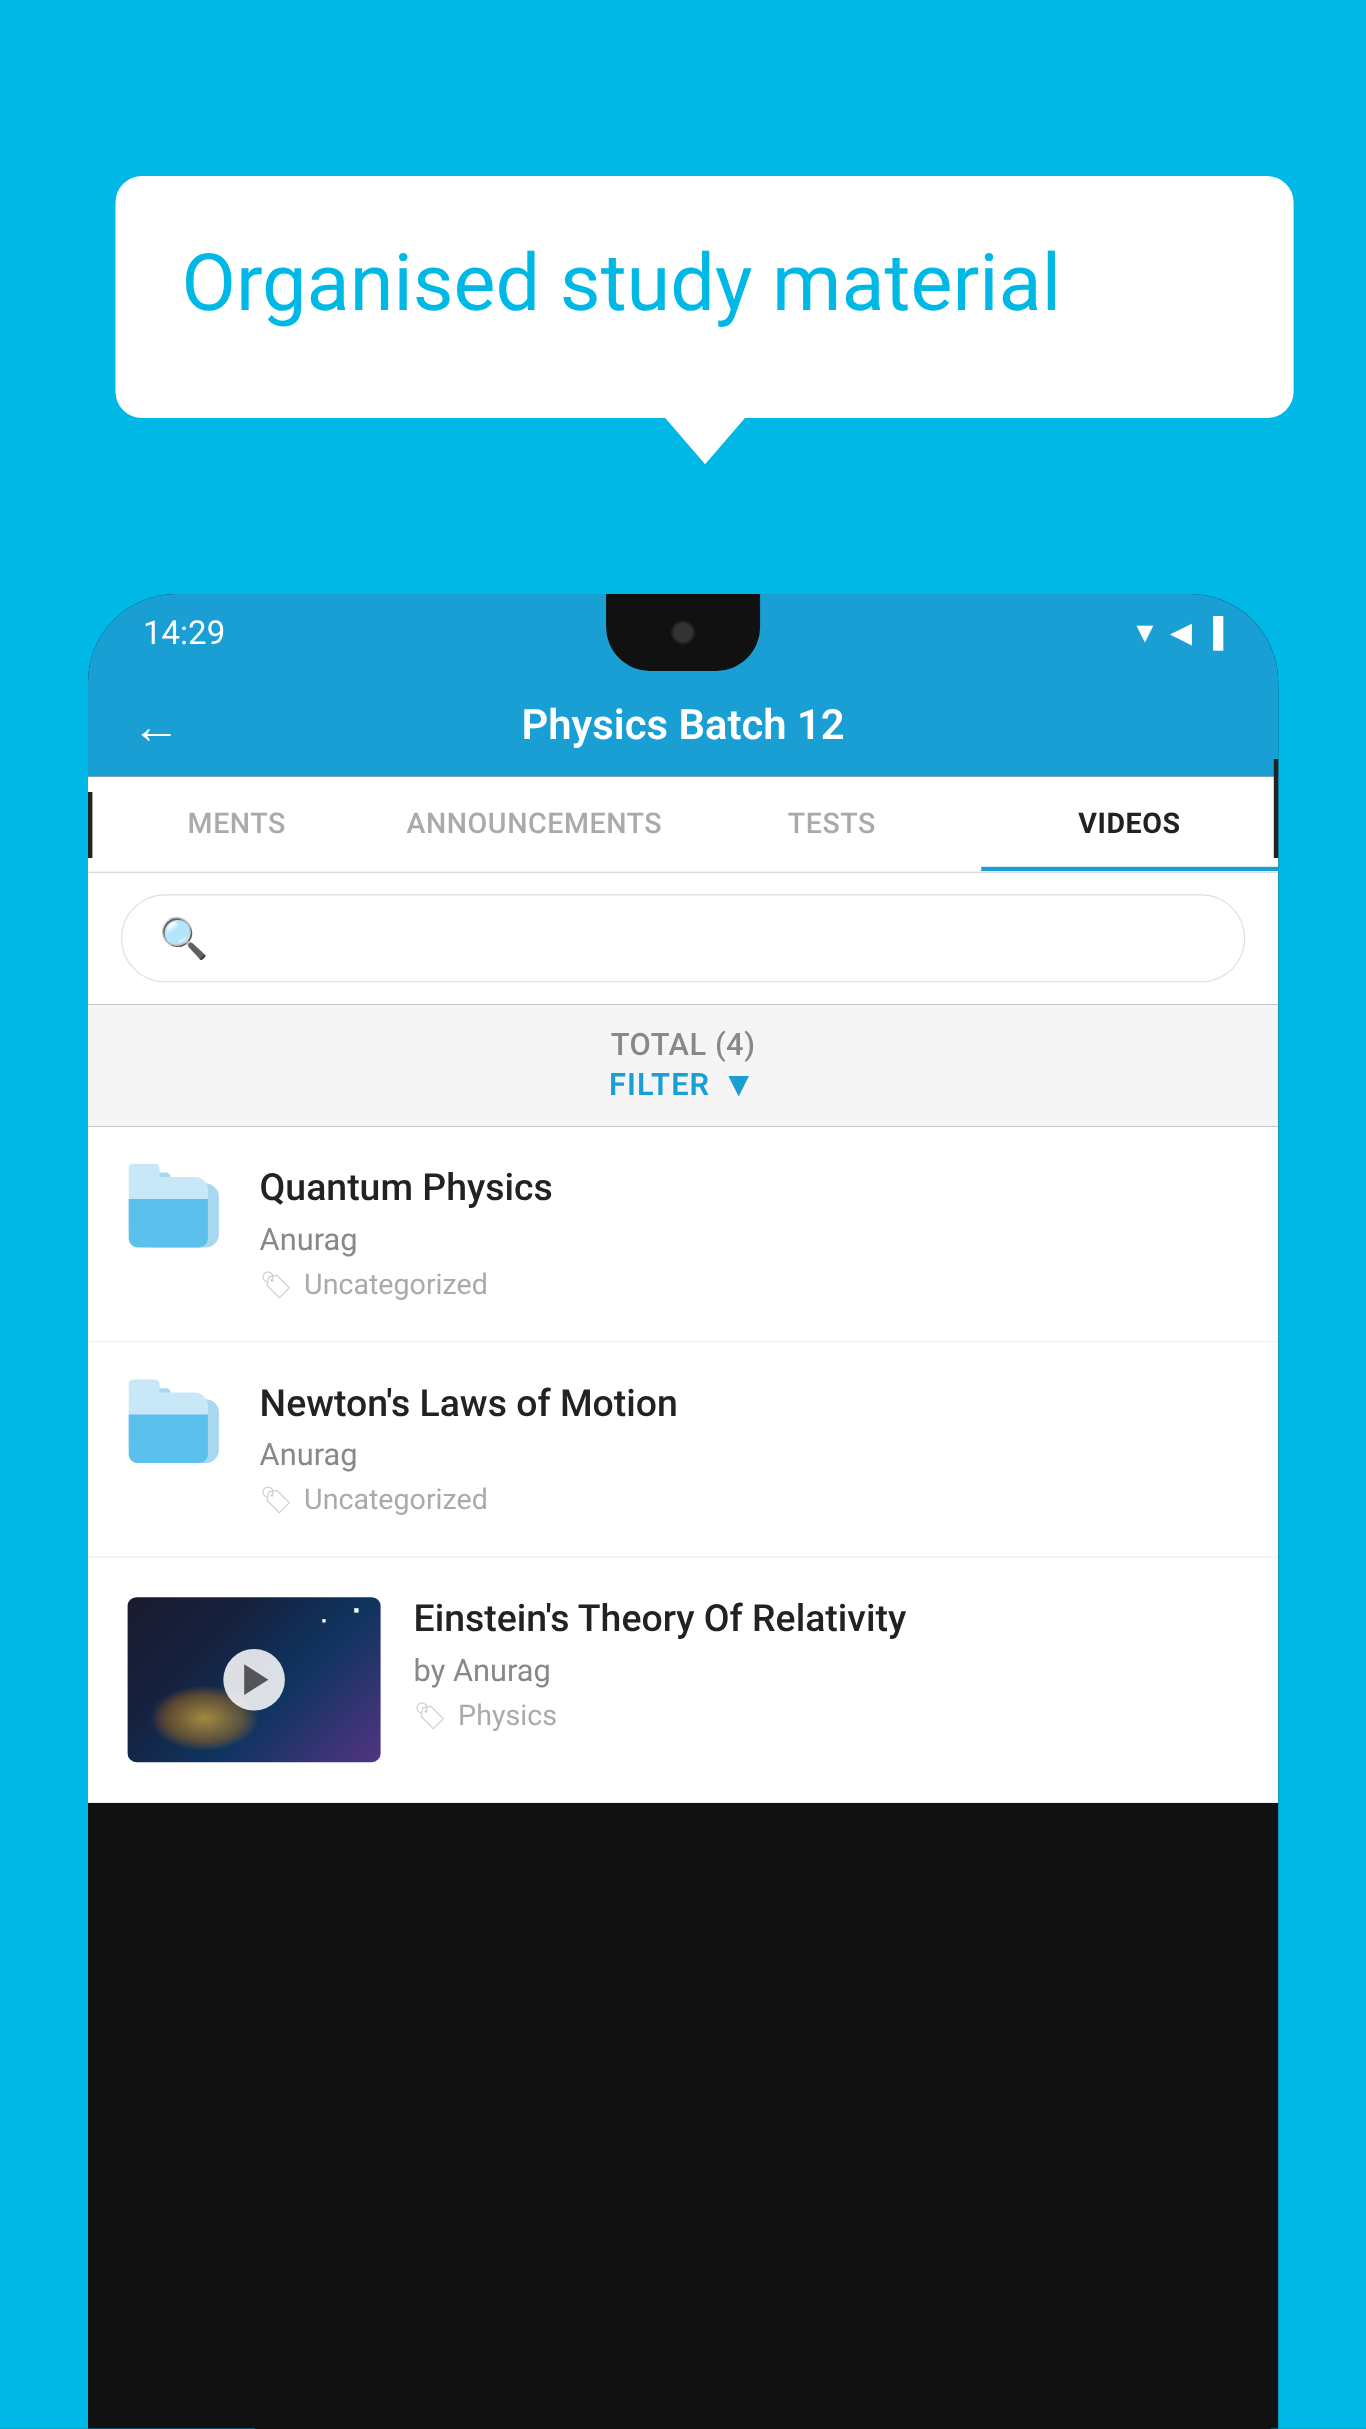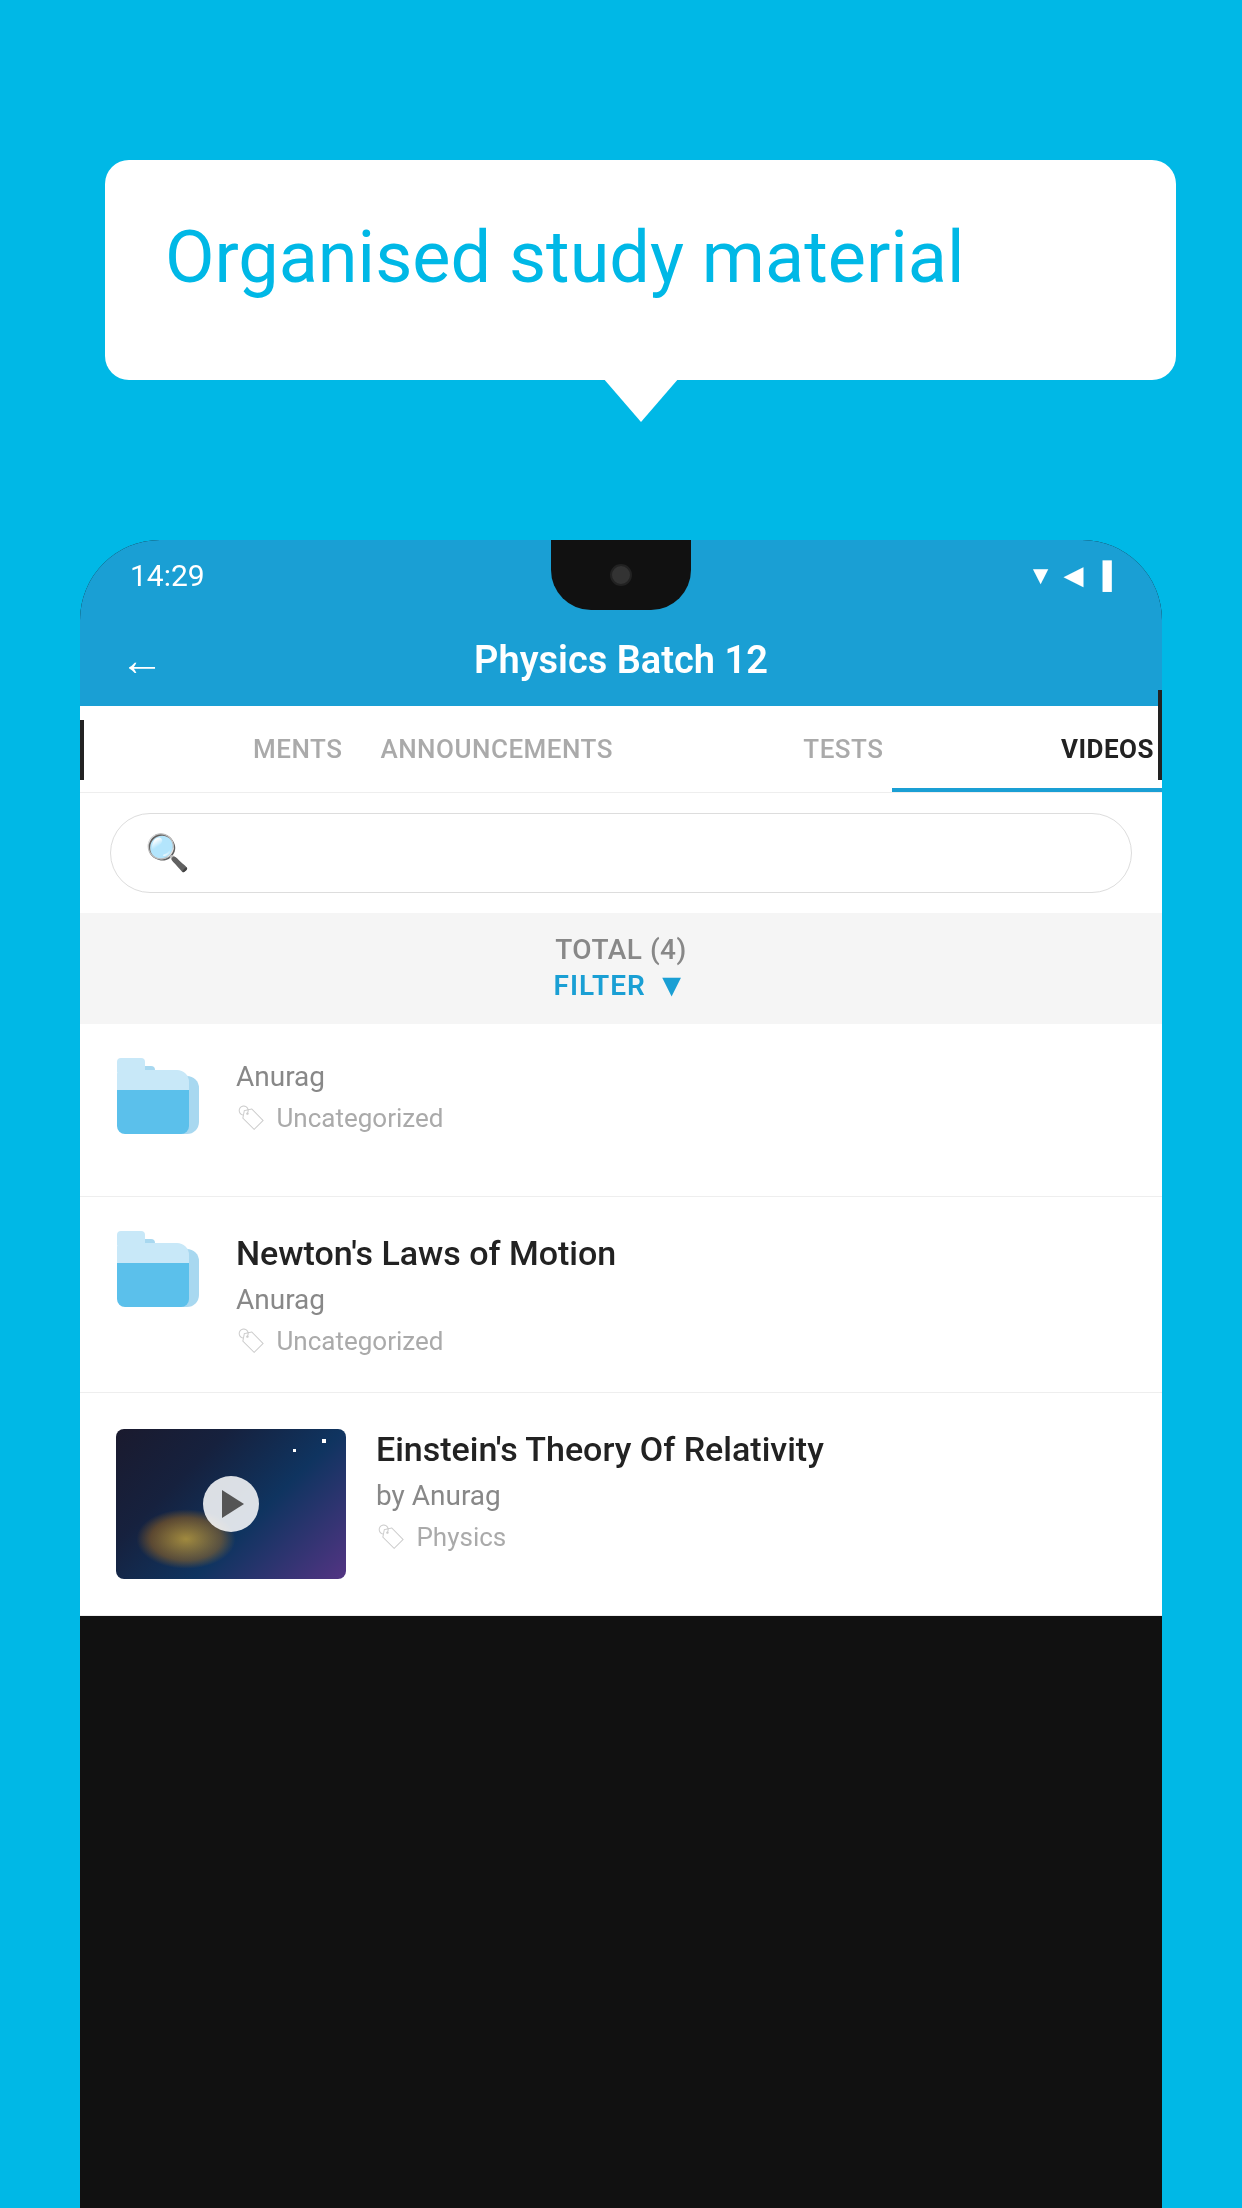--- a/index.html
+++ b/index.html
@@ -152,21 +152,21 @@
     
     .tabs {
       background: white;
       display: flex;
       border-bottom: 1px solid #eee;
       overflow: hidden;
     }
 
     .tab {
       flex: 1;
-      text-align: right;
+      text-align: center;
       padding: 28px 8px;
       font-size: 26px;
       font-weight: 500;
       color: #aaa;
       cursor: pointer;
       letter-spacing: 0.5px;
       position: relative;
     }
 
     .tab.active {
@@ -492,20 +492,21 @@
     <div class="video-item">
       <div class="video-item-thumb">
         <div class="double-folder">
           <div class="folder-shadow"></div>
           <div class="folder-main">
             <div class="folder-main-front"></div>
           </div>
         </div>
       </div>
       <div class="video-item-info">
+        <div class="video-item-title">Quantum Physics</div>
         <div class="video-item-author">Anurag</div>
         <div class="video-item-tag">
           <span class="tag-icon">🏷</span>
           <span>Uncategorized</span>
         </div>
       </div>
     </div>
 
     <div class="video-item">
       <div class="video-item-thumb">

